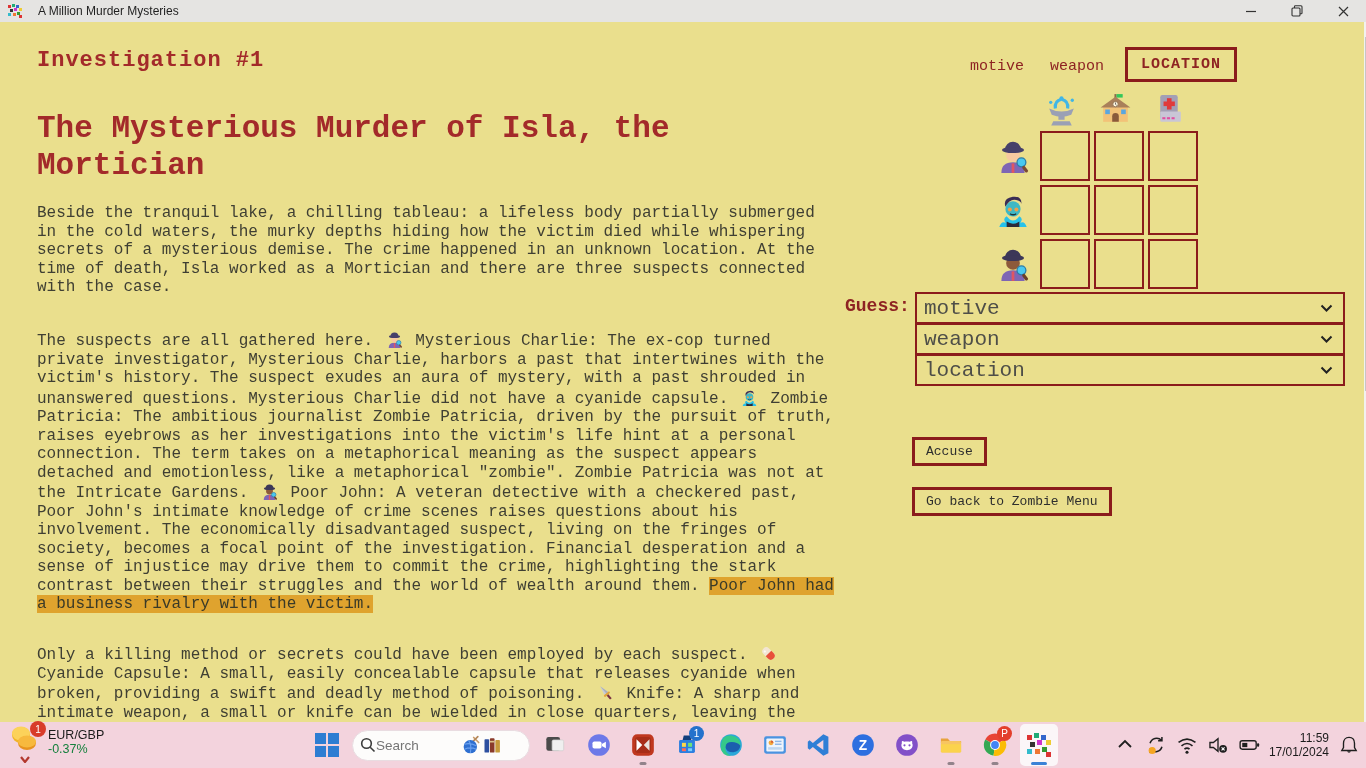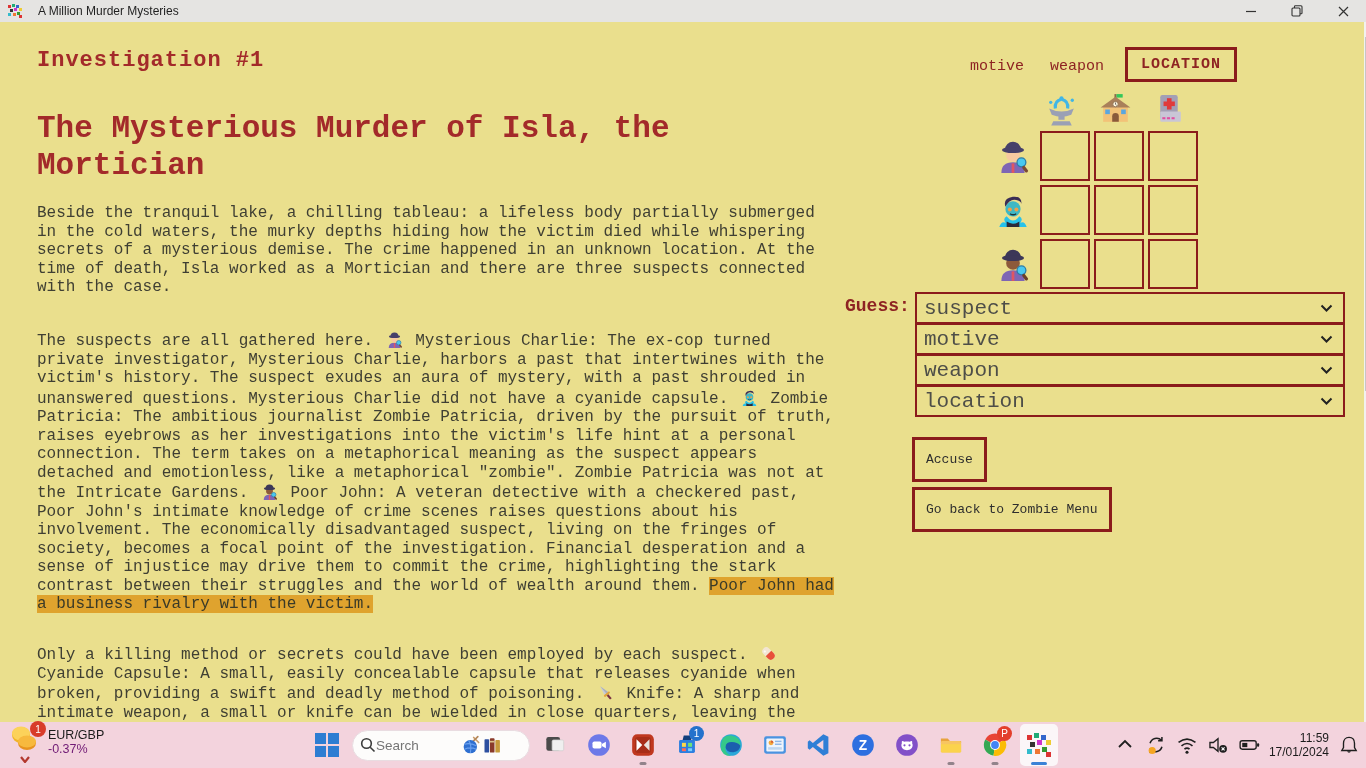--- a/index.html
+++ b/index.html
@@ -57,34 +57,34 @@
                  color:#8e2323; }
   #selects { position:absolute; left:903px; top:270px; width:430px; }
   .select { position:relative; width:430px; height:32px; border:2px solid #8b1c1c;
             display:flex; align-items:center; padding-left:7px; font-size:21px; color:#4e4e48;
             margin-bottom:0; }
   .select + .select { margin-top:-1px; }
   .select .chev { position:absolute; right:10px; top:10px; }
 
   .game-btn { position:absolute; border:3px solid #8b1c1c; background:transparent;
               font-family:"Liberation Mono",monospace; font-size:13px; color:#2e2e2e;
-              padding:12px 11px; }
+              padding:4px 11px; }
   #accuse-btn { left:900px; top:415px; }
   #back-btn   { left:900px; top:465px; }
 
   
   #taskbar { position:absolute; left:0; top:722px; width:1366px; height:46px;
              background:#f3d3dd; font-family:"Liberation Sans",sans-serif; }
   #widget { position:absolute; left:10px; top:3px; display:flex; align-items:center; gap:6px; }
   #widget .w-icon { position:relative; width:32px; height:34px; }
   #widget .badge { position:absolute; right:-4px; top:-4px; width:16px; height:16px;
                    border-radius:50%; background:#d83b2a; color:#fff; font-size:10px;
                    display:flex; align-items:center; justify-content:center; }
   #widget .pair   { font-size:12.5px; color:#1b1b1b; }
-  #widget .change { font-size:12.5px; color:#701a75; }
+  #widget .change { font-size:12.5px; color:#15803d; }
 
   #task-center { position:absolute; left:50%; top:2px; transform:translateX(-50%);
                  display:flex; align-items:center; gap:6px; }
   .tb-item { position:relative; width:38px; height:42px; display:flex; align-items:center;
              justify-content:center; border-radius:5px; }
   .tb-item.active { background:#fbf6f8; }
   .tb-item .ico { width:26px; height:26px; }
   .run-dash { position:absolute; bottom:1px; left:50%; transform:translateX(-50%);
               width:7px; height:3px; border-radius:2px; background:#92838b; }
   .run-dash.active { width:16px; background:#3b82d6; }
@@ -271,26 +271,20 @@
         </svg>
       <div class="grid-cell"></div>
       <div class="grid-cell"></div>
       <div class="grid-cell"></div>
     </div>
   </div>
 
   <div id="guess-label">Guess:</div>
   <div id="selects">
     <div class="select">
-      <span>suspect</span>
-      <svg class="chev" width="13" height="9" viewBox="0 0 13 9">
-          <path d="M1.5 1.5 L6.5 6.5 L11.5 1.5" stroke="#222" stroke-width="2" fill="none"></path>
-        </svg>
-    </div>
-    <div class="select">
       <span>motive</span>
       <svg class="chev" width="13" height="9" viewBox="0 0 13 9">
           <path d="M1.5 1.5 L6.5 6.5 L11.5 1.5" stroke="#222" stroke-width="2" fill="none"></path>
         </svg>
     </div>
     <div class="select">
       <span>weapon</span>
       <svg class="chev" width="13" height="9" viewBox="0 0 13 9">
           <path d="M1.5 1.5 L6.5 6.5 L11.5 1.5" stroke="#222" stroke-width="2" fill="none"></path>
         </svg>

